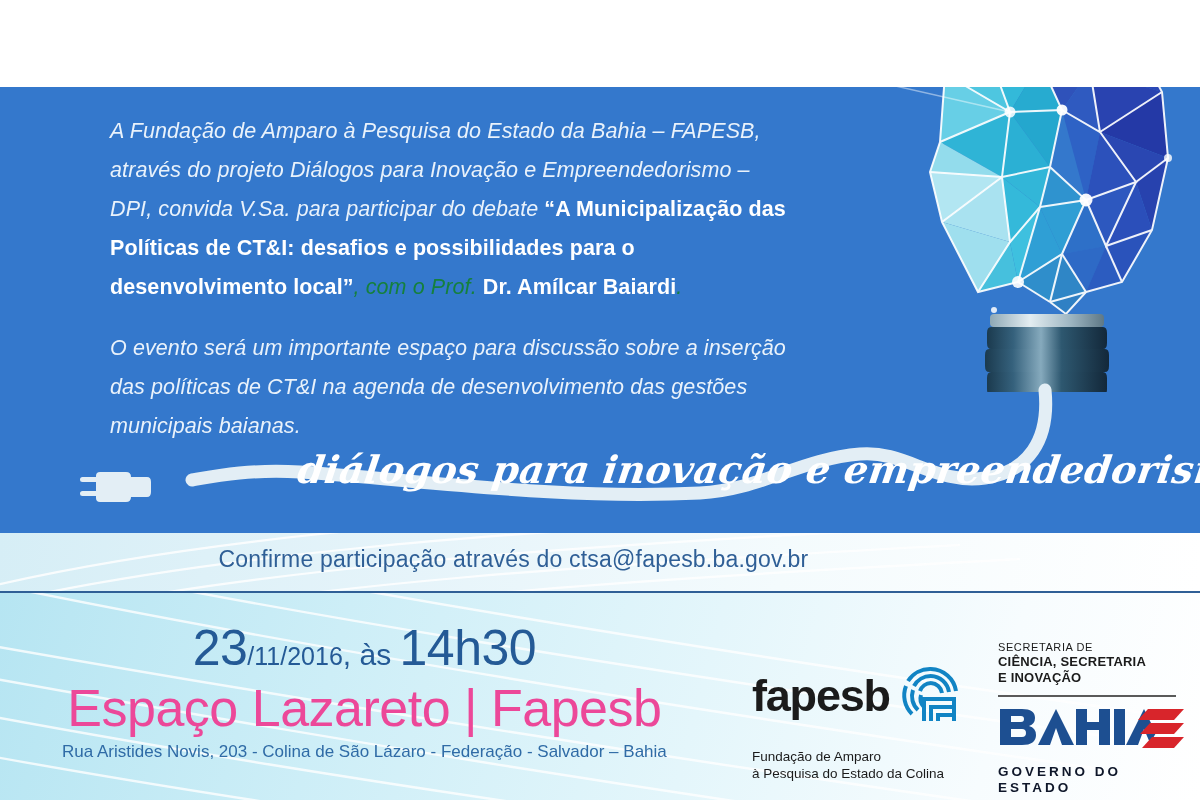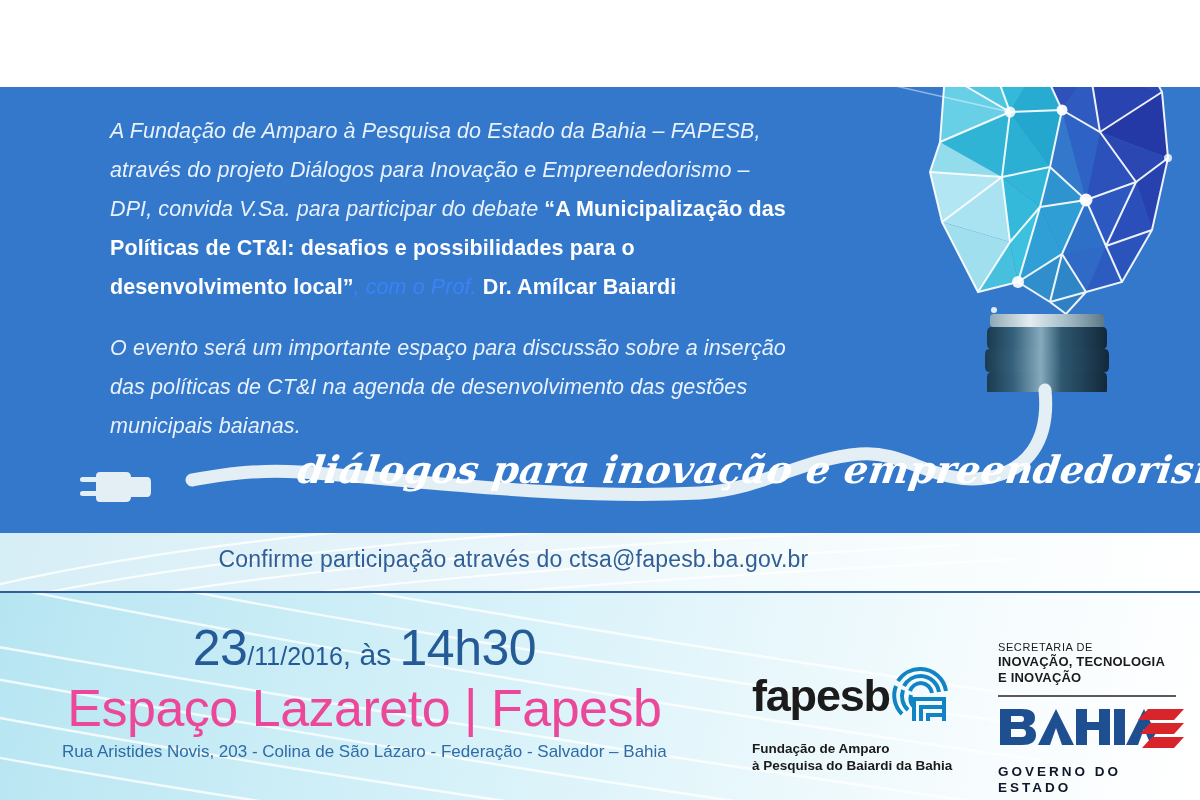--- a/index.html
+++ b/index.html
@@ -27,21 +27,21 @@
 
   
   #bulb{position:absolute;left:890px;top:-8px;width:310px;height:400px;z-index:3;}
 
   
   .copy{position:absolute;left:110px;top:112px;width:680px;z-index:6;color:#ffffff;}
   .copy p{margin:0 0 22px 0;font-size:21.5px;line-height:39px;
     font-style:italic;font-weight:300;color:#e9f2fb;letter-spacing:.1px;}
   .copy p:last-child{margin-bottom:8px;}
   .bold{font-style:normal;font-weight:700;color:#ffffff;}
-  .semi{font-style:italic;font-weight:300;color:#3b82f6;}
+  .semi{font-style:italic;font-weight:300;color:#15803d;}
 
   
   #tagline-wrap{position:absolute;left:60px;top:430px;width:1090px;height:105px;z-index:6;}
   .tagline-text{position:absolute;left:238px;top:18px;width:740px;
     font-family:"DejaVu Serif",serif;font-style:italic;font-weight:700;
     font-size:38px;line-height:44px;color:#ffffff;letter-spacing:.3px;
     transform:skewX(-8deg);white-space:nowrap;}
 
   
   .confirm{position:absolute;left:0;top:546px;width:1027px;text-align:center;z-index:8;
@@ -52,23 +52,23 @@
   .line-date{font-size:38px;line-height:48px;font-weight:400;color:#245a96;white-space:nowrap;}
   .line-date .big{font-size:50px;font-weight:400;letter-spacing:-.5px;}
   .line-date .small{font-size:30px;}
   .line-date .tiny{font-size:25px;}
   .line-venue{font-size:52px;line-height:60px;font-weight:400;color:#ec4899;
     letter-spacing:-.5px;white-space:nowrap;margin-top:-2px;}
   .line-addr{font-size:17px;line-height:24px;color:#2f6ba6;white-space:nowrap;margin-top:2px;}
 
   
   #fapesb{position:absolute;left:752px;top:664px;z-index:8;width:210px;}
-  .fap-row{display:flex;align-items:center;}
+  .fap-row{display:flex;align-items:center;justify-content:space-between;}
   .fap-word{font-size:45px;line-height:45px;font-weight:700;color:#1b1b1b;letter-spacing:-1.2px;}
-  .fap-sub{margin-top:14px;font-size:13.5px;line-height:17px;color:#1b1b1b;font-weight:bold;}
+  .fap-sub{margin-top:22px;font-size:13.5px;line-height:17px;color:#1b1b1b;}
 
   
   #bahia{position:absolute;left:980px;top:640px;z-index:8;width:200px;margin-left:18px;}
   .sec-l1{font-size:11px;line-height:14px;letter-spacing:.6px;color:#1b1b1b;font-weight:400;}
   .sec-l2{font-size:13px;line-height:16px;letter-spacing:.2px;color:#1b1b1b;font-weight:700;}
   .sec-div{width:178px;height:2px;background:#5a5a5a;margin:9px 0 10px 0;}
   .gov-word{font-size:13.5px;line-height:16px;letter-spacing:3.0px;font-weight:700;color:#0f172a;margin-top:1px;}
 </style>
 </head>
 <body>
@@ -284,27 +284,27 @@
           <rect x="29" y="41" width="4" height="16"></rect>
           <rect x="29" y="41" width="27" height="4"></rect>
           <rect x="36" y="49" width="4" height="8"></rect>
           <rect x="36" y="49" width="20" height="4"></rect>
           <rect x="52" y="33" width="4" height="24"></rect>
         </g>
       </svg>
     </div>
     <div class="fap-sub">
       <div>Fundação de Amparo</div>
-      <div>à Pesquisa do Baiardi da Bahia</div>
+      <div>à Pesquisa do Estado da Colina</div>
     </div>
   </div>
 
   <div id="bahia">
     <div class="sec-l1">SECRETARIA DE</div>
-    <div class="sec-l2">INOVAÇÃO, TECNOLOGIA</div>
+    <div class="sec-l2">CIÊNCIA, SECRETARIA</div>
     <div class="sec-l2">E INOVAÇÃO</div>
     <div class="sec-div"></div>
 
     <svg style="width:186px;height:52px;" viewBox="0 0 186 52">
       <g fill="#1d4f91">
 
         <path d="M2,2 h22 q13,0 13,9 q0,6 -6,8 q7,2 7,9 q0,10 -14,10 h-22 z
                  M13,9 v6 h10 q3,0 3,-3 q0,-3 -3,-3 z
                  M13,22 v8 h11 q4,0 4,-4 q0,-4 -4,-4 z"></path>
 

